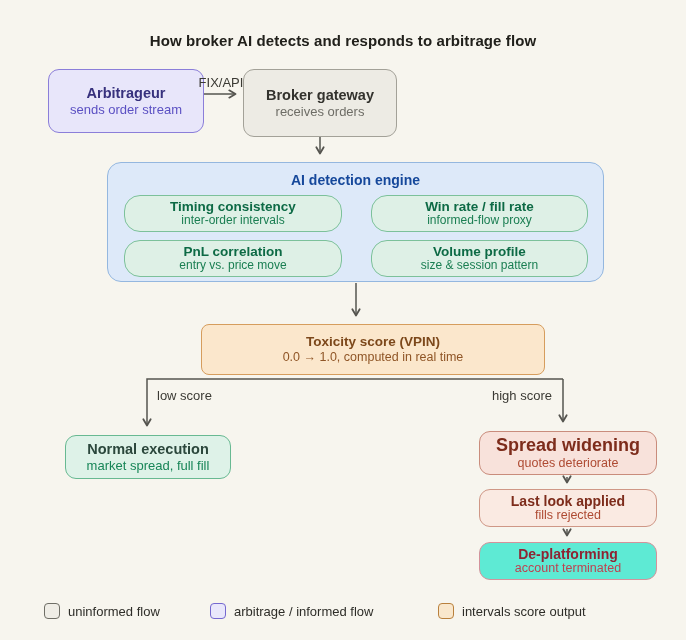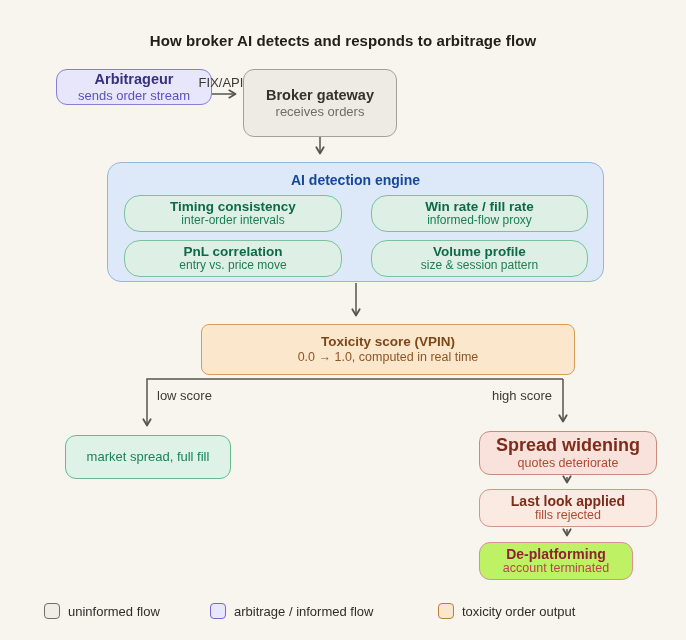--- a/index.html
+++ b/index.html
@@ -59,21 +59,21 @@
     text-align:right;box-sizing:border-box;line-height:1.12;
   }
   .module .nt{color:#0d6a45;font-size:13.5px;}
   .module .ns{color:#1a7e52;font-size:12px;}
   .m1{left:16px;top:32px;width:218px;height:37px;}
   .m2{left:263px;top:32px;width:217px;height:37px;}
   .m3{left:16px;top:77px;width:218px;height:37px;}
   .m4{left:263px;top:77px;width:217px;height:37px;}
 
   .toxicity{
-    left:201px;top:324px;width:374px;height:51px;
+    left:201px;top:324px;width:344px;height:51px;
     background:#fbe7cc;border-color:#d69d5d;border-radius:8px;
   }
   .toxicity .nt{color:#7c481b;font-size:13.5px;}
   .toxicity .ns{color:#8f5526;font-size:12.5px;}
 
   .normal{
     left:65px;top:435px;width:166px;height:44px;
     background:#def2e8;border-color:#68b992;border-radius:11px;
   }
   .normal .nt{color:#2b473c;font-size:14.5px;}
@@ -82,22 +82,22 @@
   .red1{left:479px;top:431px;width:178px;height:44px;
     background:#f8e2db;border-color:#c98c7c;border-radius:11px;}
   .red1 .nt{color:#7d2c1b;font-size:18px;}
   .red1 .ns{color:#ae4a32;font-size:12.5px;}
 
   .red2{left:479px;top:489px;width:178px;height:38px;
     background:#faeae2;border-color:#cf9786;border-radius:11px;line-height:1.08;}
   .red2 .nt{color:#7d2c1b;font-size:14px;}
   .red2 .ns{color:#ae4a32;font-size:12.5px;}
 
-  .red3{left:479px;top:542px;width:154px;height:38px;
-    background:#bef264;border-color:#d4929b;border-radius:11px;line-height:1.08;}
+  .red3{left:479px;top:542px;width:178px;height:38px;
+    background:#5eead4;border-color:#d4929b;border-radius:11px;line-height:1.08;}
   .red3 .nt{color:#8e2433;font-size:14px;}
   .red3 .ns{color:#bd4150;font-size:12.5px;}
 
   .edge-label{
     position:absolute;font-size:13px;color:#3b3a34;white-space:nowrap;
   }
   .fixapi{left:198px;top:75px;width:46px;text-align:center;}
   .low-label{left:157px;top:388px;}
   .high-label{left:492px;top:388px;}
 
@@ -132,21 +132,21 @@
       <path d="M202,94 H235" marker-end="url(#ah)"></path>
       <path d="M320,122 V153" marker-end="url(#ah)"></path>
       <path d="M356,283 V315" marker-end="url(#ah)"></path>
       <path d="M563,379 H147 V425" marker-end="url(#ah)"></path>
       <path d="M563,379 V421" marker-end="url(#ah)"></path>
       <path d="M567,477 V482" marker-end="url(#ah)"></path>
       <path d="M567,529 V535" marker-end="url(#ah)"></path>
     </g>
   </svg>
 
-  <div class="node purple" style="left:56px;top:69px;width:156px;height:36px;">
+  <div class="node purple" style="left:48px;top:69px;width:156px;height:64px;">
     <div class="nt">Arbitrageur</div>
     <div class="ns">sends order stream</div>
   </div>
 
   <div class="edge-label fixapi">FIX/API</div>
 
   <div class="node graybox" style="left:243px;top:69px;width:154px;height:68px;">
     <div class="nt">Broker gateway</div>
     <div class="ns">receives orders</div>
   </div>
@@ -173,20 +173,21 @@
 
   <div class="node toxicity">
     <div class="nt">Toxicity score (VPIN)</div>
     <div class="ns">0.0 → 1.0, computed in real time</div>
   </div>
 
   <div class="edge-label low-label">low score</div>
   <div class="edge-label high-label">high score</div>
 
   <div class="node normal">
+    <div class="nt">Normal execution</div>
     <div class="ns">market spread, full fill</div>
   </div>
 
   <div class="node red1">
     <div class="nt">Spread widening</div>
     <div class="ns">quotes deteriorate</div>
   </div>
 
   <div class="node red2">
     <div class="nt">Last look applied</div>
@@ -202,17 +203,17 @@
     <div class="legend-item li-1">
       <span class="swatch sw-gray"></span>
       <span>uninformed flow</span>
     </div>
     <div class="legend-item li-2">
       <span class="swatch sw-purple"></span>
       <span>arbitrage / informed flow</span>
     </div>
     <div class="legend-item li-3">
       <span class="swatch sw-orange"></span>
-      <span>toxicity order output</span>
+      <span>intervals score output</span>
     </div>
   </div>
 
 </div>
 
 </body></html>

